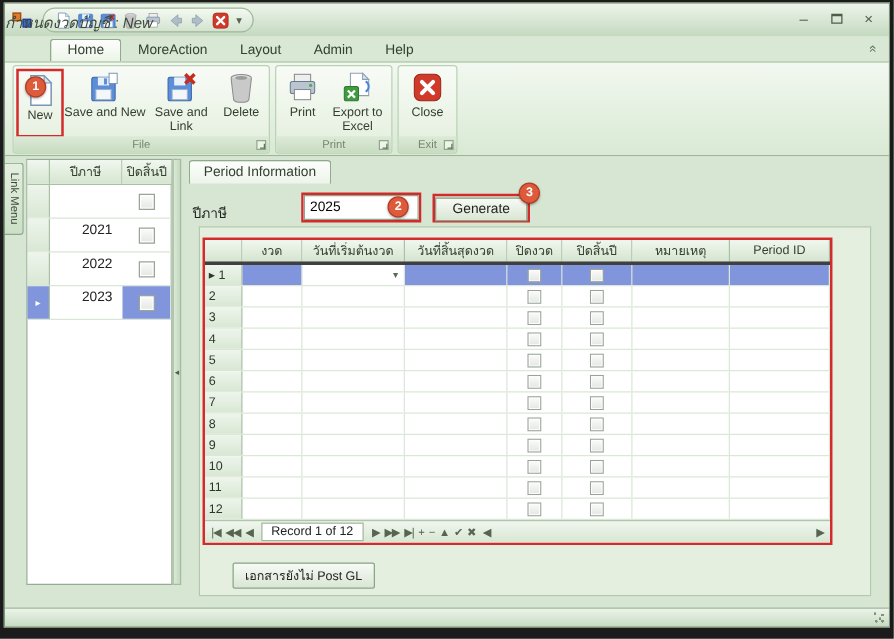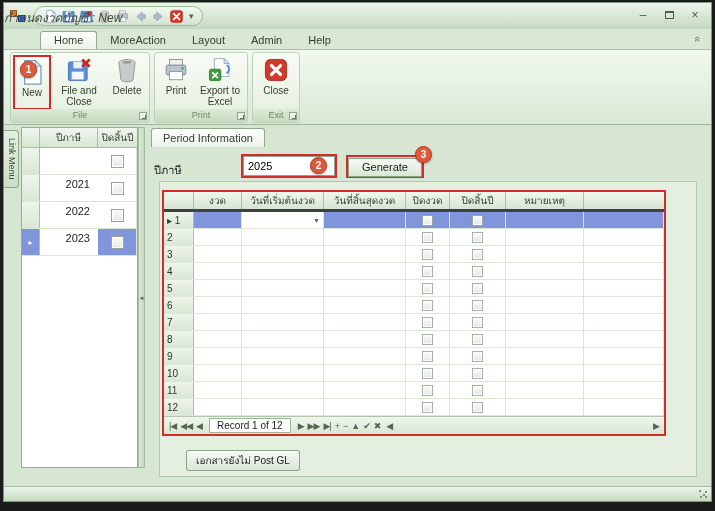--- a/index.html
+++ b/index.html
@@ -221,28 +221,38 @@
   <div class="ribbon">
     <div class="rgroup">
       <div class="rbtn rbtn-new">
         <span class="ann-circle circle1">1</span>
         <svg viewBox="0 0 32 32">
               <path d="M7 2h13l7 7v22H7z" fill="#fff" stroke="#7a96b8" stroke-width="1.5"></path>
               <path d="M20 2l7 7h-7z" fill="#d9e7f3" stroke="#7a96b8"></path>
             </svg>
         <span class="lbl">New</span>
       </div>
+      <div class="rbtn rbtn-saveandnew">
+        <svg viewBox="0 0 32 32">
+              <rect x="3" y="6" width="23" height="23" rx="2" fill="#5b8dd9" stroke="#3a66a8"></rect>
+              <rect x="9" y="6" width="11" height="8" fill="#e8f0f8"></rect>
+              <rect x="15" y="7" width="3" height="6" fill="#5b8dd9"></rect>
+              <rect x="7" y="18" width="15" height="10" fill="#f4f7fa" stroke="#9ab0c8"></rect>
+              <path d="M20 2h8v10h-8z" fill="#fff" stroke="#7a96b8"></path>
+            </svg>
+        <span class="lbl">Save and New</span>
+      </div>
       <div class="rbtn" style="width:56px;">
         <svg viewBox="0 0 32 32">
               <rect x="3" y="6" width="23" height="23" rx="2" fill="#5b8dd9" stroke="#3a66a8"></rect>
               <rect x="9" y="6" width="11" height="8" fill="#e8f0f8"></rect>
               <rect x="7" y="18" width="15" height="10" fill="#f4f7fa" stroke="#9ab0c8"></rect>
               <path d="M20 3l9 9M29 3l-9 9" stroke="#c62b1e" stroke-width="3.4"></path>
             </svg>
-        <span class="lbl">File and Close</span>
+        <span class="lbl">Save and Link</span>
       </div>
       <div class="rbtn rbtn-delete">
         <svg viewBox="0 0 32 32">
               <ellipse cx="16" cy="6.5" rx="10" ry="3.4" fill="#dcdcdc" stroke="#8a8a8a"></ellipse>
               <path d="M6 7l2.5 21c1.5 3.4 13.5 3.4 15 0L26 7" fill="#c9c9c9" stroke="#8a8a8a"></path>
               <ellipse cx="16" cy="6.5" rx="6" ry="1.8" fill="#9c9c9c"></ellipse>
             </svg>
         <span class="lbl">Delete</span>
       </div>
       <div class="rgroup-caption">File</div>
@@ -346,20 +356,21 @@
       <div class="frame">
         <div class="pgrid">
           <div class="pg-head" id="pg-head">
                 <div class="pg-hcell" style="width:30px"></div>
                 <div class="pg-hcell" style="width:48px">งวด</div>
                 <div class="pg-hcell" style="width:82px">วันที่เริ่มต้นงวด</div>
                 <div class="pg-hcell" style="width:82px">วันที่สิ้นสุดงวด</div>
                 <div class="pg-hcell" style="width:44px">ปิดงวด</div>
                 <div class="pg-hcell" style="width:56px">ปิดสิ้นปี</div>
                 <div class="pg-hcell" style="width:78px">หมายเหตุ</div>
+                <div class="pg-hcell" style="width:80px">Period ID</div>
                 <div class="pg-hfill"></div>
               </div>
           <div class="pg-rows" id="period-rows">
                 <div class="pgrow sel">
                   <div class="pgc ind" style="width:30px">▸ 1</div>
                   <div class="pgc" style="width:48px"></div>
                   <div class="pgc editing" style="width:82px">
                     <span class="dd-arrow">▼</span>
                   </div>
                   <div class="pgc" style="width:82px"></div>

